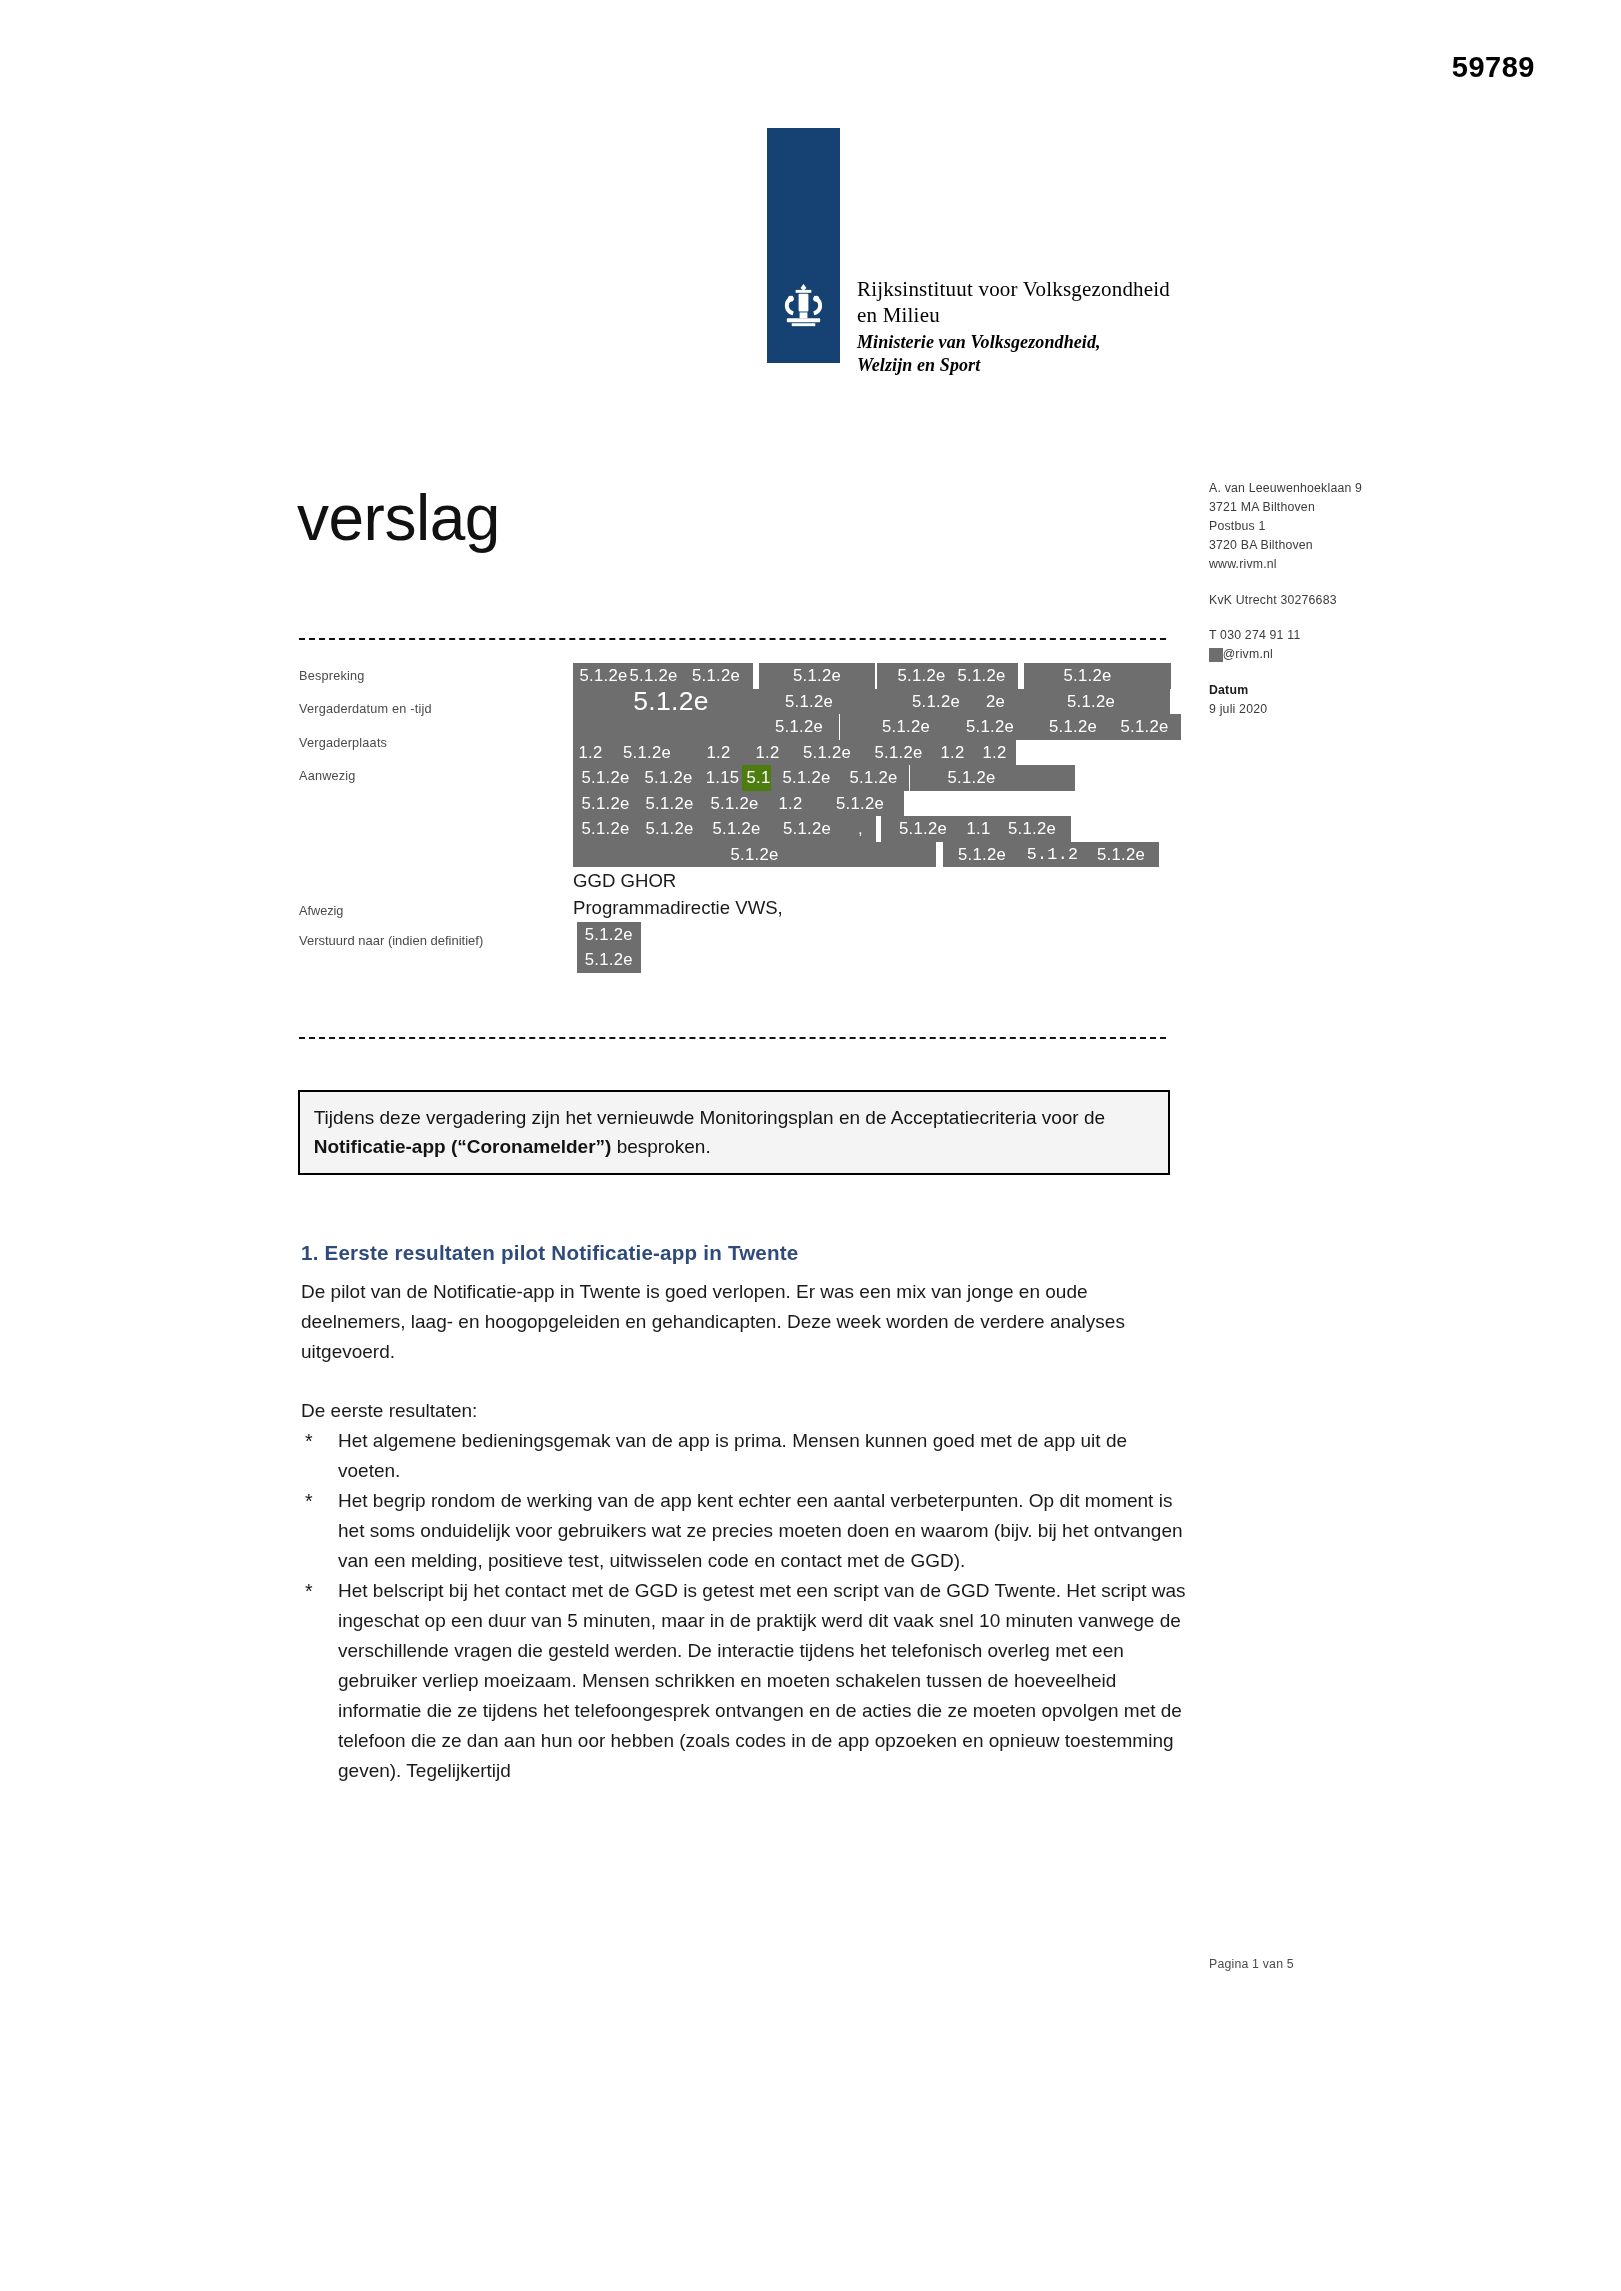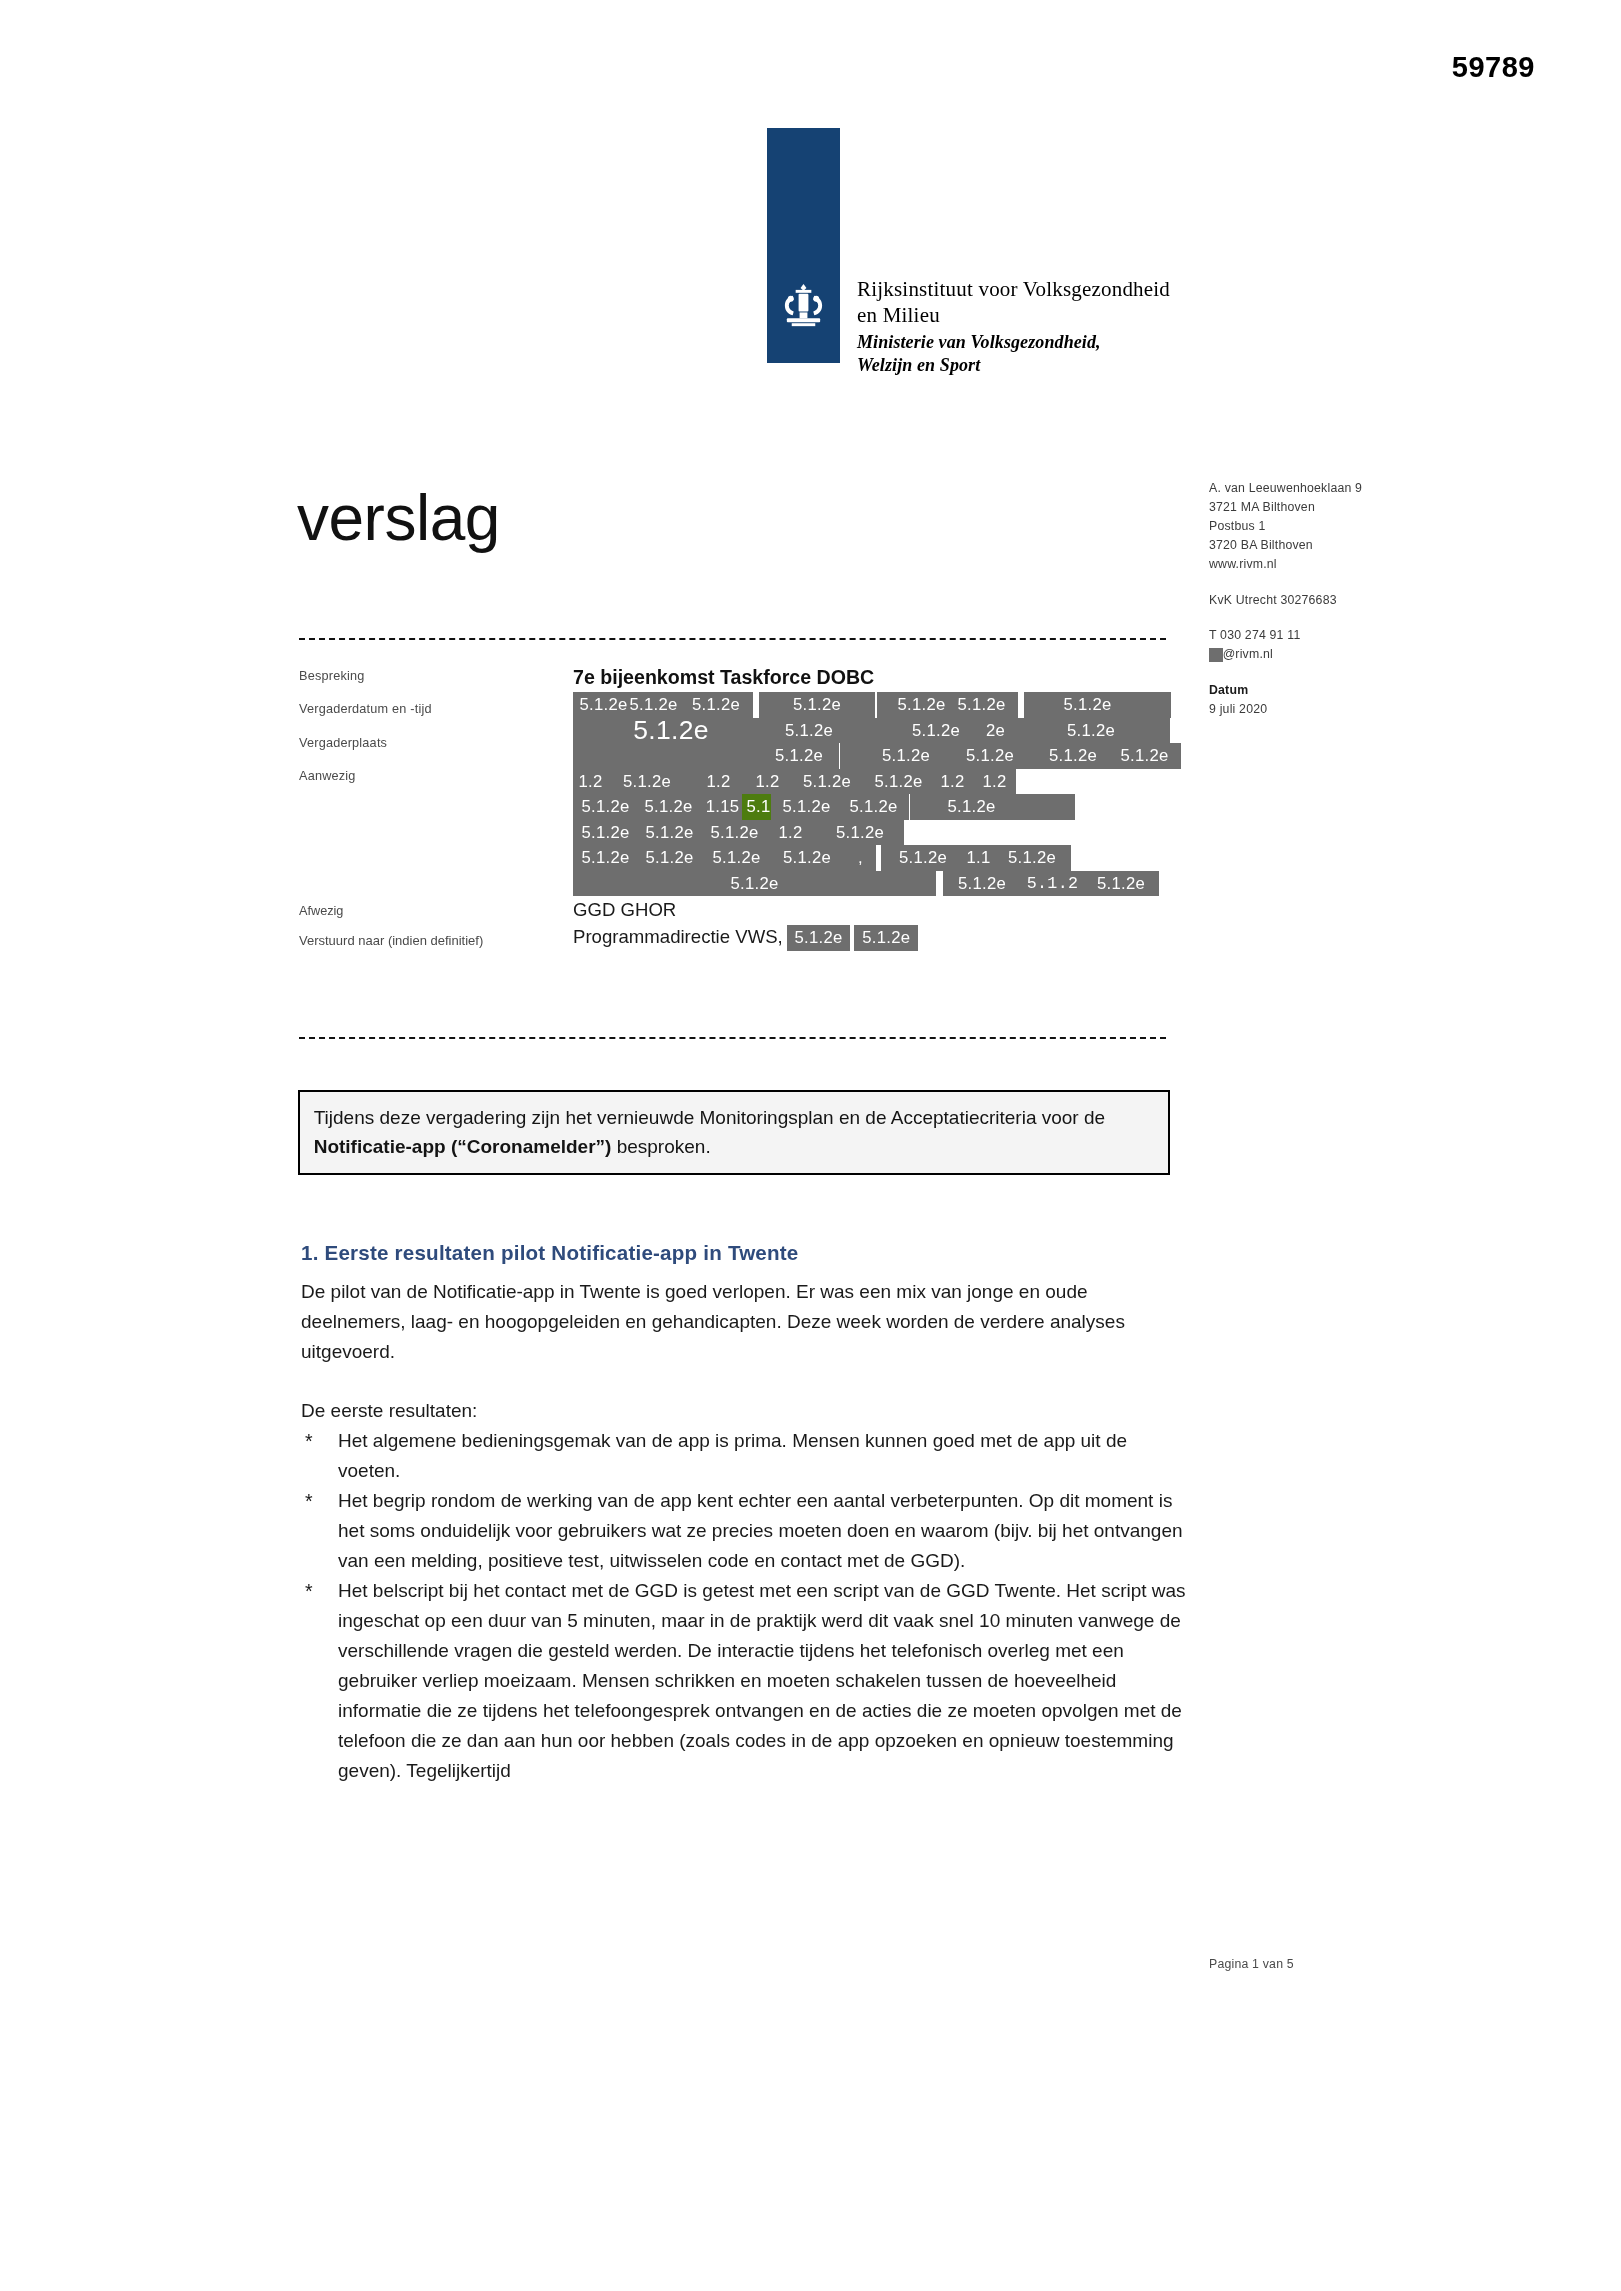--- a/index.html
+++ b/index.html
@@ -182,21 +182,22 @@
   .ggd-line {
     font-size: 18.6px;
     line-height: 27.4px;
     color: #1a1a1a;
   }
   .vws-line {
     font-size: 18.6px;
     line-height: 27.4px;
     color: #1a1a1a;
     display: flex;
-    align-items: flex-end;
+    align-items: flex-start;
+    flex-direction: column;
   }
   .vws-redact {
     display: inline-block;
     background: #6e6e6e;
     color: #ffffff;
     font-size: 16.7px;
     line-height: 25.5px;
     height: 25.5px;
     padding: 0 7.8px;
     margin-left: 3.9px;
@@ -329,21 +330,20 @@
   <div class="meta-labels">
     <div>Bespreking</div>
     <div>Vergaderdatum en -tijd</div>
     <div>Vergaderplaats</div>
     <div>Aanwezig</div>
   </div>
   <div class="meta-label-afwezig">Afwezig</div>
   <div class="meta-label-verstuurd">Verstuurd naar (indien definitief)</div>
 
   <div class="meta-values">
-    <div class="meta-v-title">7e bijeenkomst Taskforce DOBC</div>
     <div class="redact-area" id="redact-area">
         <div class="rrow">
           <div class="blk" style="left: 0px; width: 61px; background: rgb(110, 110, 110);">5.1.2e</div>
           <div class="blk" style="left: 55px; width: 51px; background: rgb(110, 110, 110);">5.1.2e</div>
           <div class="blk" style="left: 106px; width: 74px; background: rgb(110, 110, 110);">5.1.2e</div>
           <div class="blk" style="left: 186px; width: 116px; background: rgb(110, 110, 110);">5.1.2e</div>
           <div class="blk" style="left: 304px; width: 33px; background: rgb(110, 110, 110);"></div>
           <div class="blk" style="left: 312px; width: 73px; background: rgb(110, 110, 110);">5.1.2e</div>
           <div class="blk" style="left: 372px; width: 73px; background: rgb(110, 110, 110);">5.1.2e</div>
           <div class="blk" style="left: 451px; width: 127px; background: rgb(110, 110, 110);">5.1.2e</div>

